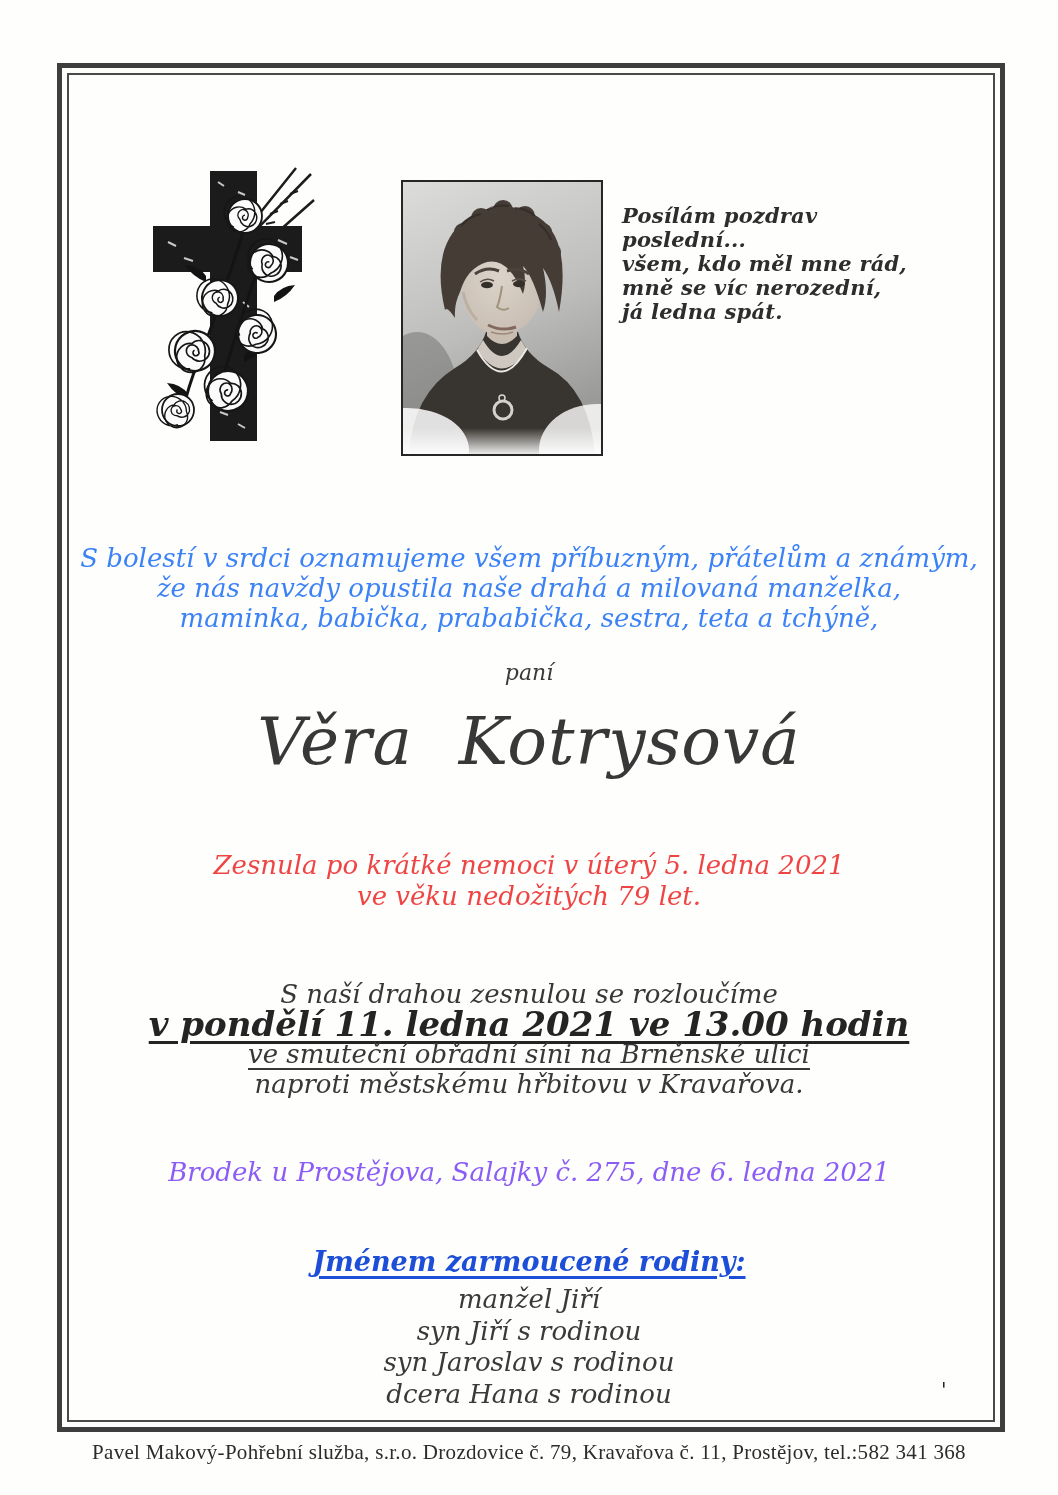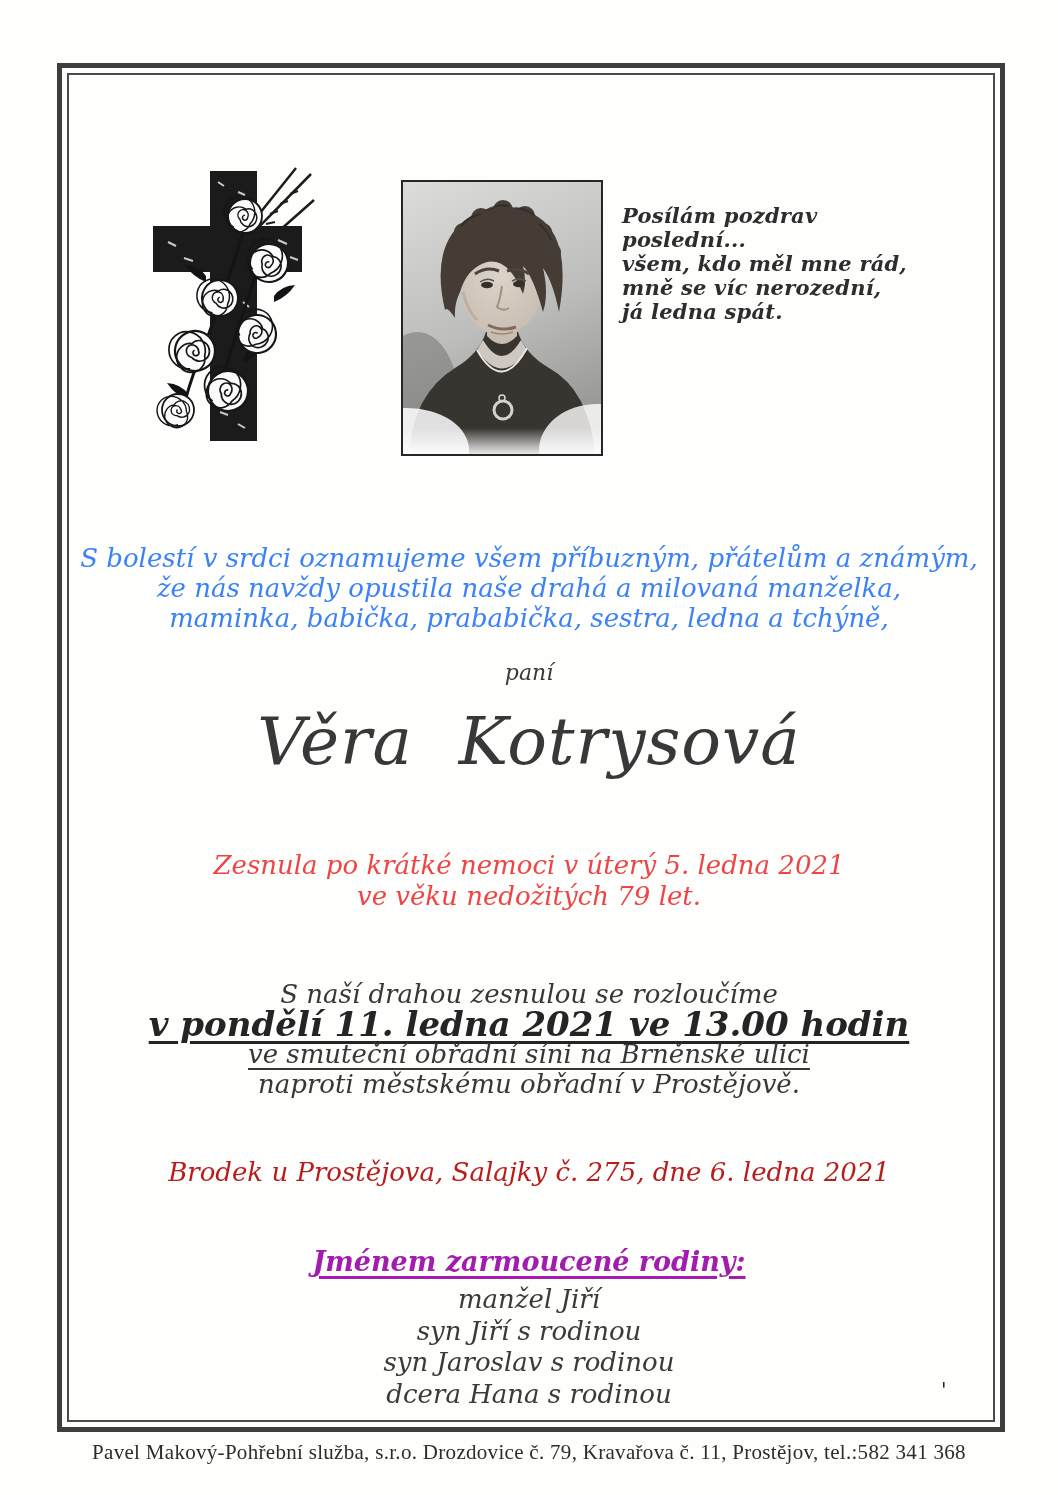--- a/index.html
+++ b/index.html
@@ -36,23 +36,23 @@
   }
   .death-info { top:850px; font-style:italic; font-size:26px; line-height:31px; color:#ef4444; }
   .farewell { top:979px; font-style:italic; font-size:26px; line-height:30px; color:#373737; }
   .farewell .bold-u {
     font-weight:bold; font-size:34px; color:#242424;
     text-decoration:underline; text-underline-offset:5px; text-decoration-thickness:2.5px;
   }
   .farewell .u {
     text-decoration:underline; text-underline-offset:5px; text-decoration-thickness:1.5px;
   }
-  .place-date { top:1157px; font-style:italic; font-size:26px; color:#b91c1c; }
+  .place-date { top:1157px; font-style:italic; font-size:26px; color:#8b5cf6; }
   .family-heading {
-    top:1246px; font-style:italic; font-weight:bold; font-size:27px; color:#a21caf;
+    top:1246px; font-style:italic; font-weight:bold; font-size:27px; color:#1d4ed8;
     text-decoration:underline; text-underline-offset:5px; text-decoration-thickness:2.5px;
   }
   .family-members { top:1284px; font-style:italic; font-size:26px; line-height:31.5px; color:#3a3a3a; }
   .stray-mark { position:absolute; left:941px; top:1378px; font-size:20px; color:#222; }
   .footer {
     top:1440px; font-family:"Liberation Serif", serif; font-style:normal;
     font-size:21px; color:#2c2c2c; letter-spacing:0.3px;
   }
 </style>
 </head>
@@ -169,37 +169,37 @@
   <div class="poem">
     <div>Posílám pozdrav poslední...</div>
     <div>všem, kdo měl mne rád,</div>
     <div>mně se víc nerozední,</div>
     <div>já ledna spát.</div>
   </div>
 
   <div class="centered announcement">
     <div>S bolestí v srdci oznamujeme všem příbuzným, přátelům a známým,</div>
     <div>že nás navždy opustila naše drahá a milovaná manželka,</div>
-    <div>maminka, babička, prababička, sestra, ledna a tchýně,</div>
+    <div>maminka, babička, prababička, sestra, teta a tchýně,</div>
   </div>
 
   <div class="centered pani">paní</div>
 
   <h1 class="centered name">Věra Kotrysová</h1>
 
   <div class="centered death-info">
     <div>Zesnula po krátké nemoci v úterý 5. ledna 2021</div>
     <div>ve věku nedožitých 79 let.</div>
   </div>
 
   <div class="centered farewell">
     <div>S naší drahou zesnulou se rozloučíme</div>
     <div class="bold-u">v pondělí 11. ledna 2021 ve 13.00 hodin</div>
     <div class="u">ve smuteční obřadní síni na Brněnské ulici</div>
-    <div>naproti městskému obřadní v Prostějově.</div>
+    <div>naproti městskému hřbitovu v Kravařova.</div>
   </div>
 
   <div class="centered place-date">Brodek u Prostějova, Salajky č. 275, dne 6. ledna 2021</div>
 
   <div class="centered family-heading">Jménem zarmoucené rodiny:</div>
   <div class="centered family-members">
     <div>manžel  Jiří</div>
     <div>syn  Jiří s rodinou</div>
     <div>syn  Jaroslav s rodinou</div>
     <div>dcera  Hana s rodinou</div>

